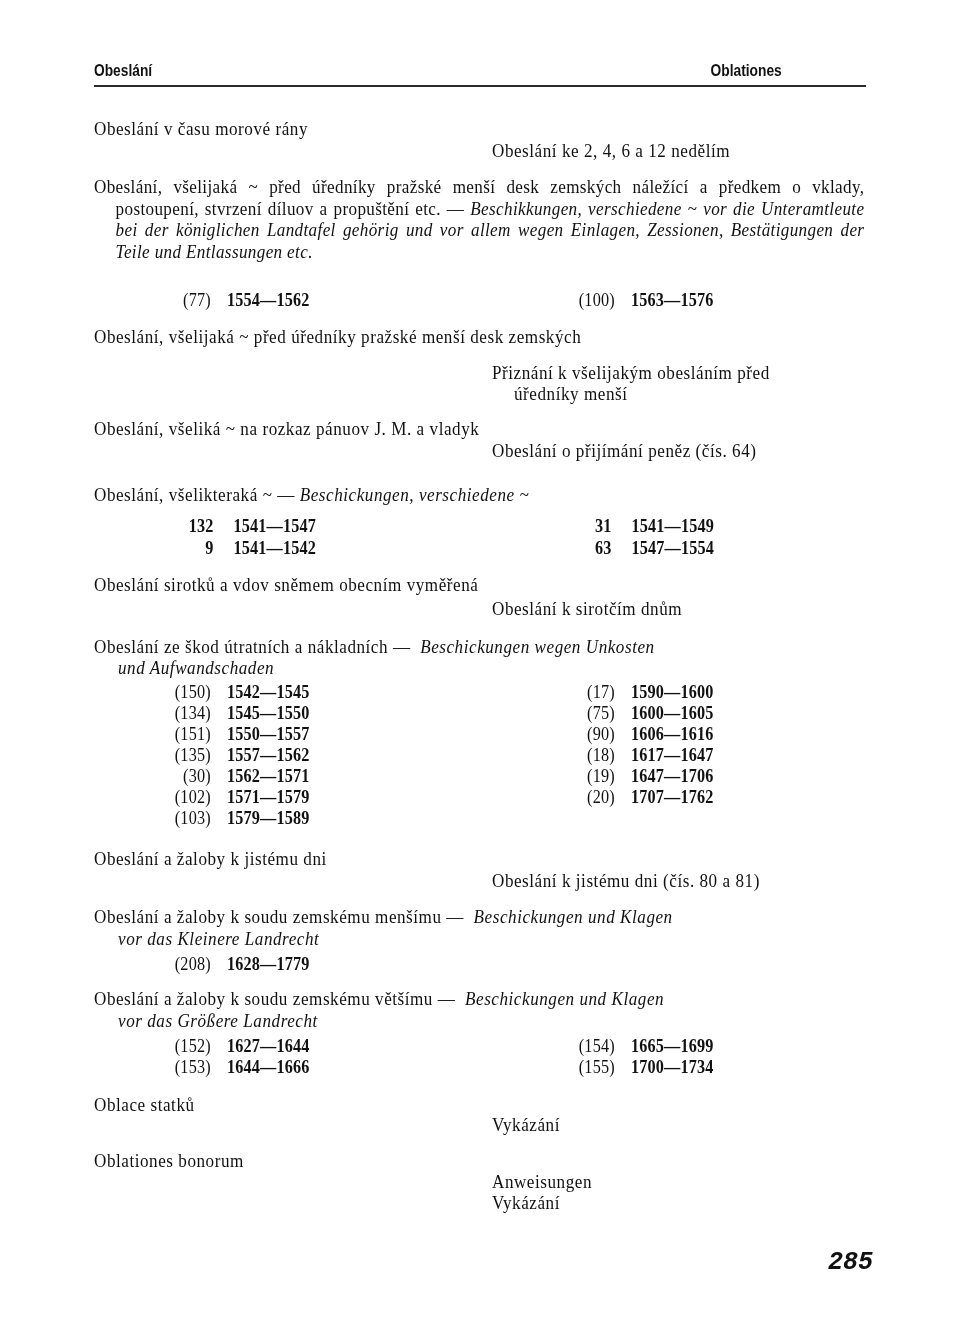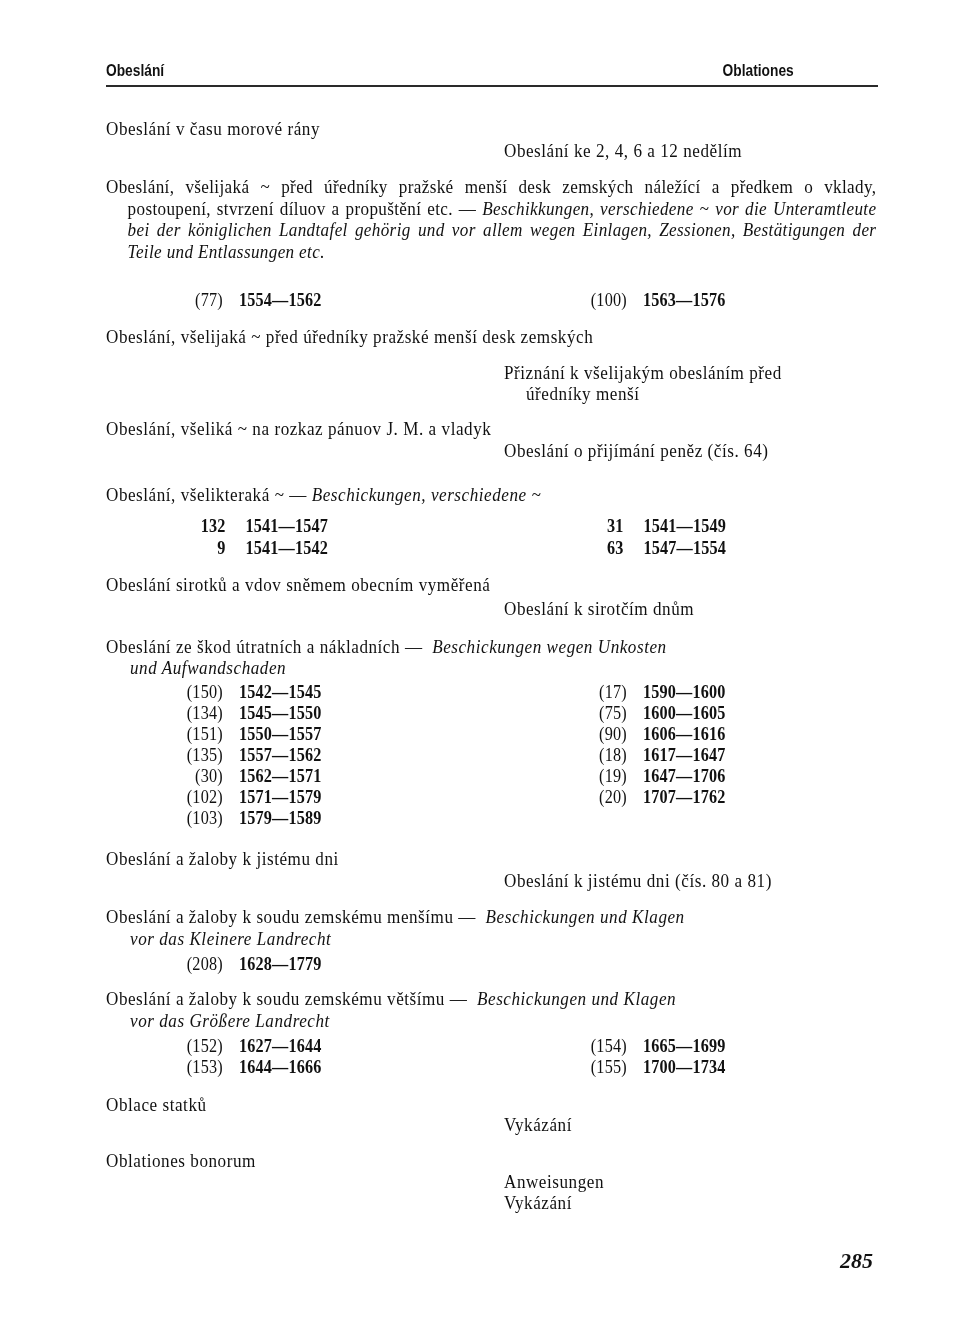--- a/index.html
+++ b/index.html
@@ -1,21 +1,21 @@
 <!DOCTYPE html>
 <html><head>
 <meta charset="utf-8">
 <style>
   html, body { margin: 0; padding: 0; background: #ffffff; }
   body {
     width: 960px; height: 1332px; position: relative; overflow: hidden;
     font-family: "Liberation Serif", "DejaVu Serif", serif;
     color: #111111;
   }
-  .page { position: absolute; left: 12px; top: 0; width: 876px; height: 1332px; }
+  .page { position: absolute; left: 0; top: 0; width: 876px; height: 1332px; }
   .abs { position: absolute; white-space: nowrap; }
   .run-head {
     font-family: "Liberation Sans", "DejaVu Sans", sans-serif;
     font-weight: bold; font-size: 16px; letter-spacing: 0px;
     transform: scaleX(0.86); transform-origin: left top;
   }
   .run-head.right { transform-origin: right top; }
   .rule {
     position: absolute; left: 94px; top: 85px; width: 772px; height: 2px;
     background: #2a2a2a;
@@ -31,22 +31,22 @@
     text-align: justify; text-indent: -24px; padding-left: 24px;
     box-sizing: border-box;
   }
   .it { font-style: italic; }
   .num { font-weight: bold; font-size: 18px; letter-spacing: 0.2px;
     transform: scaleX(0.9); transform-origin: left top; }
   .num .p { display: inline-block; width: 52px; text-align: right; margin-right: 18px; font-weight: normal; }
   .num .y { display: inline-block; }
   .cr { display: inline-block; width: 44px; text-align: right; margin-right: 22px; }
   .pageno {
-    font-family: Liberation Serif, serif; font-style: italic; font-weight: bold;
-    font-size: 22px;
+    font-family: Liberation Mono, monospace; font-style: italic; font-weight: bold;
+    font-size: 25px;
   }
 </style>
 </head>
 <body>
 
 <div class="page">
 
   <div class="abs run-head" style="left:94px; top:62px;">Obeslání</div>
   <div class="abs run-head right" style="right:94px; top:62px;">Oblationes</div>
   <div class="rule"></div>

